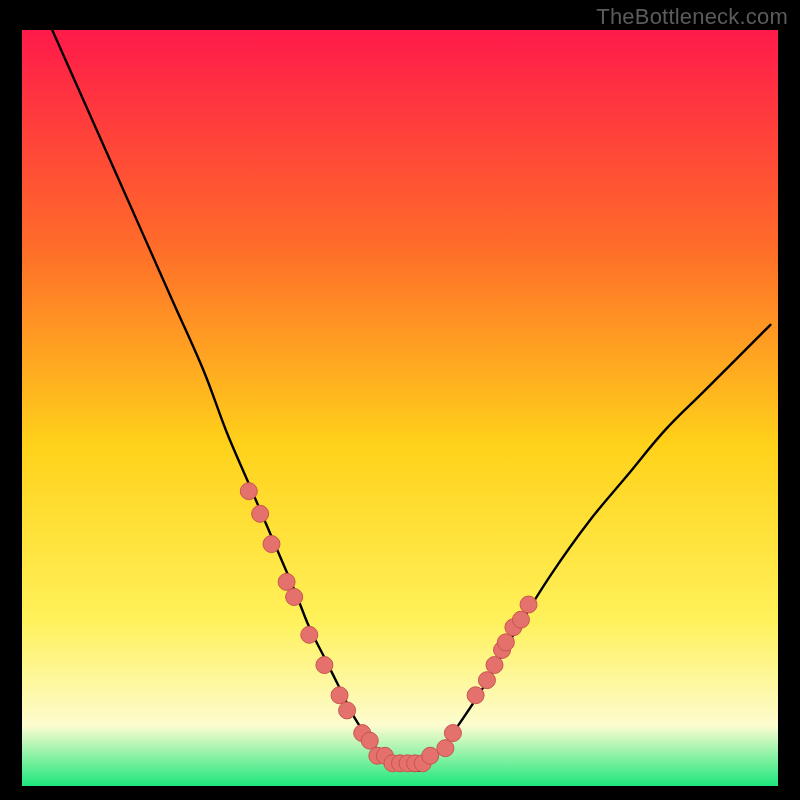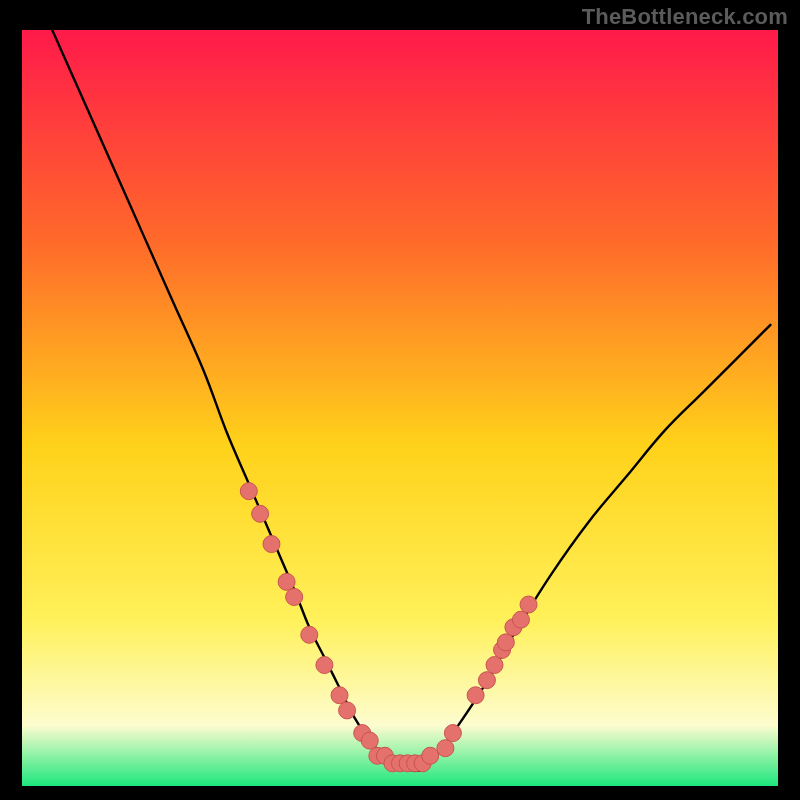--- a/index.html
+++ b/index.html
@@ -25,21 +25,21 @@
     top: 0;
     width: 756px;
     height: 756px;
   }
   .watermark {
     position: absolute;
     top: 4px;
     right: 12px;
     color: #5b5b5b;
     font-size: 22px;
-    font-weight: 700;
+    font-weight: 400;
     letter-spacing: 0.2px;
     font-family: Arial, Helvetica, sans-serif;
   }
   svg {
     display: block;
   }
 </style>
 </head>
 <body>
 

